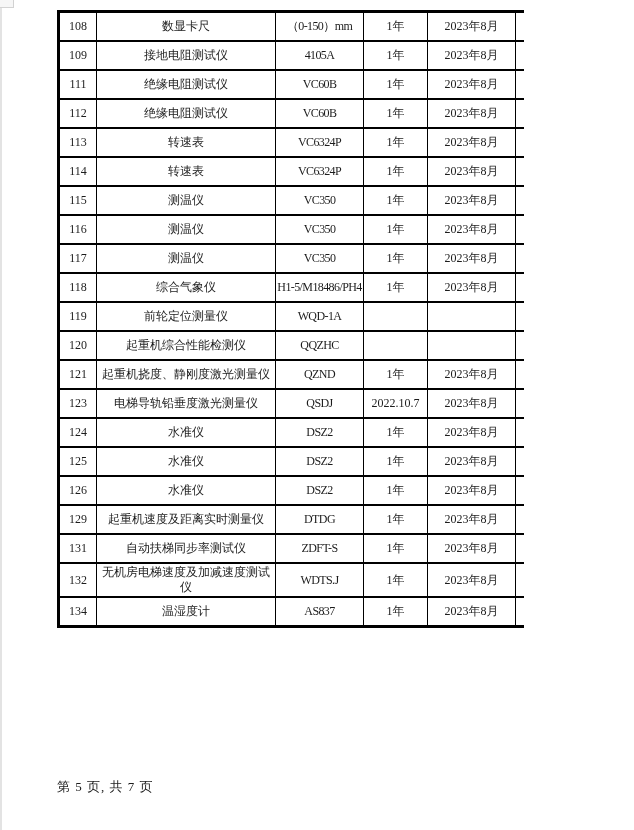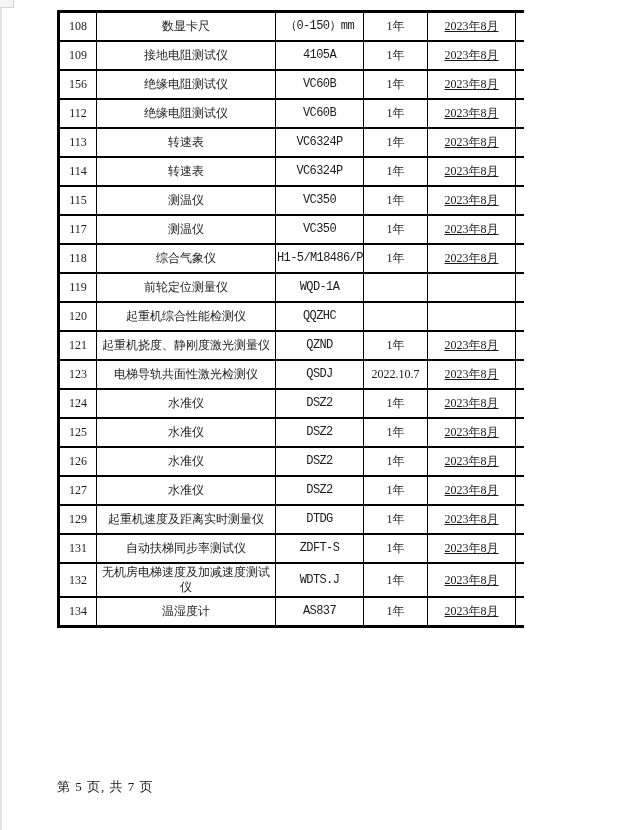--- a/index.html
+++ b/index.html
@@ -49,27 +49,27 @@
     text-align: center;
     vertical-align: middle;
     font-size: 12px;
     line-height: 1.25;
     color: #1c1c1c;
     overflow: hidden;
   }
   td.c-no    { font-size: 12px; }
   td.c-name  { font-size: 11.5px; }
   td.c-model {
-    font-family: Liberation Mono, monospace;
+    font-family: Liberation Serif, serif;
     font-size: 11px;
     letter-spacing: -0.6px;
     white-space: nowrap;
   }
   td.c-period { font-size: 12px; }
-  td.c-date   { font-size: 12px; text-decoration: underline; }
+  td.c-date   { font-size: 12px; }
   td.c-qty    { font-size: 12px; }
 
   .footer {
     position: absolute;
     left: 57px;
     top: 778px;
     width: 522px;
     text-align: left;
     font-size: 13px;
     letter-spacing: 1px;
@@ -103,21 +103,21 @@
     </tr>
         <tr>
       <td class="c-no">109</td>
       <td class="c-name">接地电阻测试仪</td>
       <td class="c-model">4105A</td>
       <td class="c-period">1年</td>
       <td class="c-date">2023年8月</td>
       <td class="c-qty">1</td>
     </tr>
         <tr>
-      <td class="c-no">156</td>
+      <td class="c-no">111</td>
       <td class="c-name">绝缘电阻测试仪</td>
       <td class="c-model">VC60B</td>
       <td class="c-period">1年</td>
       <td class="c-date">2023年8月</td>
       <td class="c-qty">1</td>
     </tr>
         <tr>
       <td class="c-no">112</td>
       <td class="c-name">绝缘电阻测试仪</td>
       <td class="c-model">VC60B</td>
@@ -136,20 +136,28 @@
         <tr>
       <td class="c-no">114</td>
       <td class="c-name">转速表</td>
       <td class="c-model">VC6324P</td>
       <td class="c-period">1年</td>
       <td class="c-date">2023年8月</td>
       <td class="c-qty">1</td>
     </tr>
         <tr>
       <td class="c-no">115</td>
+      <td class="c-name">测温仪</td>
+      <td class="c-model">VC350</td>
+      <td class="c-period">1年</td>
+      <td class="c-date">2023年8月</td>
+      <td class="c-qty">1</td>
+    </tr>
+        <tr>
+      <td class="c-no">116</td>
       <td class="c-name">测温仪</td>
       <td class="c-model">VC350</td>
       <td class="c-period">1年</td>
       <td class="c-date">2023年8月</td>
       <td class="c-qty">1</td>
     </tr>
         <tr>
       <td class="c-no">117</td>
       <td class="c-name">测温仪</td>
       <td class="c-model">VC350</td>
@@ -184,21 +192,21 @@
         <tr>
       <td class="c-no">121</td>
       <td class="c-name">起重机挠度、静刚度激光测量仪</td>
       <td class="c-model">QZND</td>
       <td class="c-period">1年</td>
       <td class="c-date">2023年8月</td>
       <td class="c-qty">1</td>
     </tr>
         <tr>
       <td class="c-no">123</td>
-      <td class="c-name">电梯导轨共面性激光检测仪</td>
+      <td class="c-name">电梯导轨铅垂度激光测量仪</td>
       <td class="c-model">QSDJ</td>
       <td class="c-period">2022.10.7</td>
       <td class="c-date">2023年8月</td>
       <td class="c-qty">1</td>
     </tr>
         <tr>
       <td class="c-no">124</td>
       <td class="c-name">水准仪</td>
       <td class="c-model">DSZ2</td>
       <td class="c-period">1年</td>
@@ -215,28 +223,20 @@
     </tr>
         <tr>
       <td class="c-no">126</td>
       <td class="c-name">水准仪</td>
       <td class="c-model">DSZ2</td>
       <td class="c-period">1年</td>
       <td class="c-date">2023年8月</td>
       <td class="c-qty">1</td>
     </tr>
         <tr>
-      <td class="c-no">127</td>
-      <td class="c-name">水准仪</td>
-      <td class="c-model">DSZ2</td>
-      <td class="c-period">1年</td>
-      <td class="c-date">2023年8月</td>
-      <td class="c-qty">1</td>
-    </tr>
-        <tr>
       <td class="c-no">129</td>
       <td class="c-name">起重机速度及距离实时测量仪</td>
       <td class="c-model">DTDG</td>
       <td class="c-period">1年</td>
       <td class="c-date">2023年8月</td>
       <td class="c-qty">1</td>
     </tr>
         <tr>
       <td class="c-no">131</td>
       <td class="c-name">自动扶梯同步率测试仪</td>

